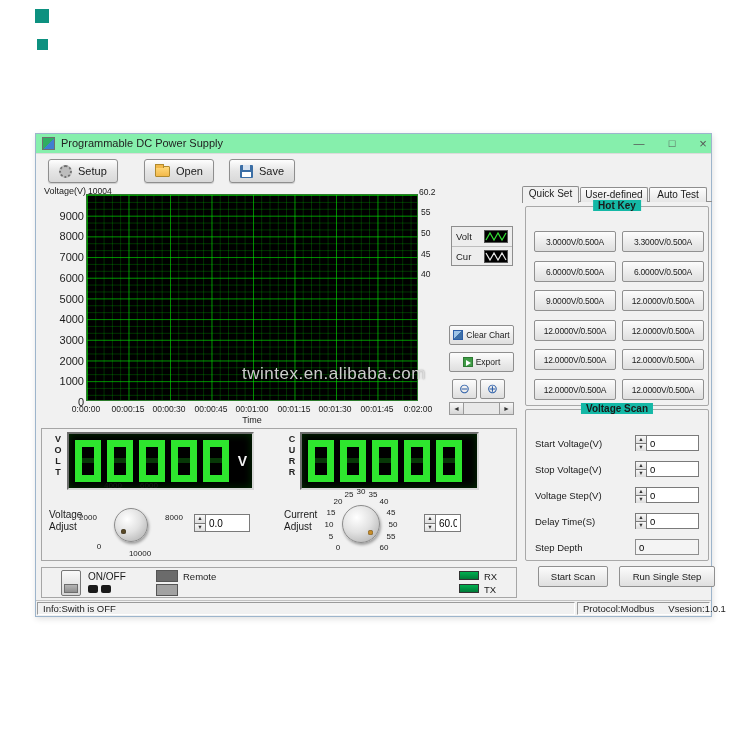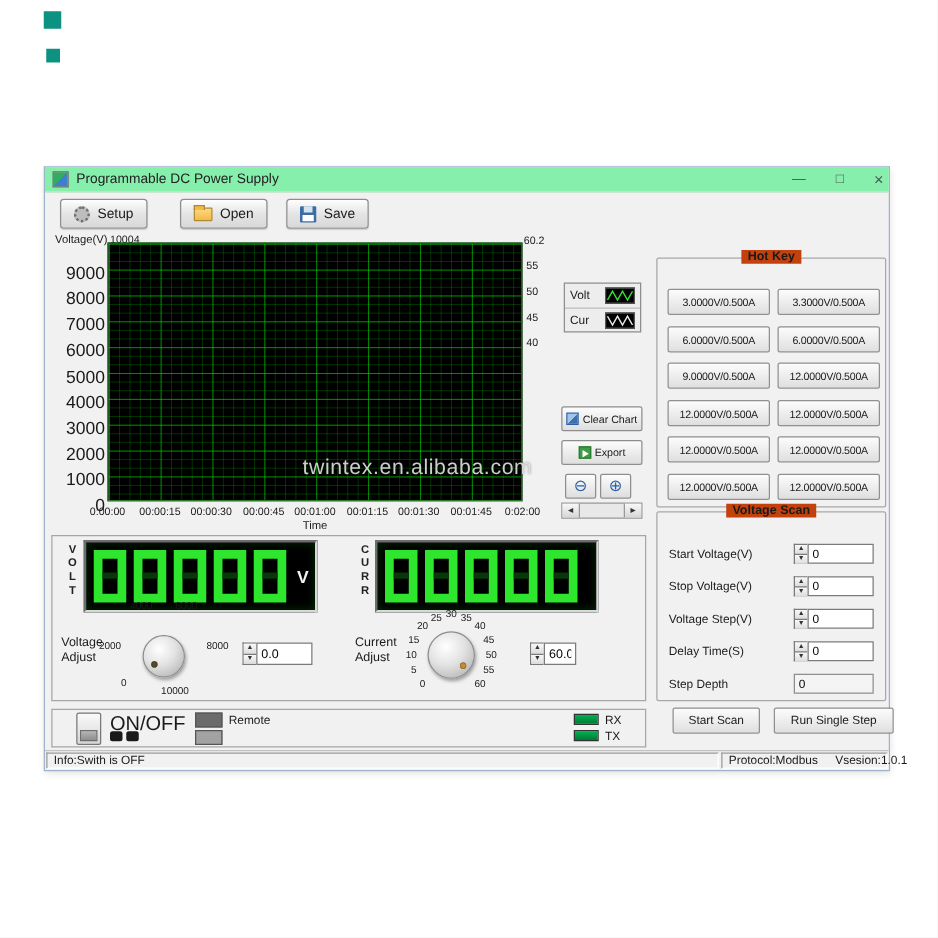--- a/index.html
+++ b/index.html
@@ -36,21 +36,21 @@
   .gear-ico { width: 13px; height: 13px; border-radius: 50%; border: 2px dotted #6f6f6f; background: #bdbdbd; }
   .folder-ico { width: 15px; height: 11px; background: linear-gradient(#ffd97a, #f2b94b); border: 1px solid #b08a2e; border-radius: 1px; position: relative; }
   .folder-ico::before { content: ""; position: absolute; top: -3px; left: -1px; width: 7px; height: 3px; background: #f2b94b; border: 1px solid #b08a2e; border-bottom: none; }
   .save-ico { width: 13px; height: 13px; background: #3b6ea5; border-radius: 1px; position: relative; }
   .save-ico::before { content: ""; position: absolute; left: 3px; top: 0; width: 7px; height: 5px; background: #d7e2ef; }
   .save-ico::after  { content: ""; position: absolute; left: 2px; bottom: 1px; width: 9px; height: 5px; background: #ffffff; }
 
   
   .y-label { position: absolute; left: 8px; top: 52px; font-size: 9px; }
   .ytick0  { position: absolute; left: 52px; top: 52px; font-size: 8.5px; }
-  .ytick   { position: absolute; left: 2px; width: 46px; text-align: right; font-size: 14px; }
+  .ytick   { position: absolute; left: 2px; width: 46px; text-align: right; font-size: 11px; }
   .y2tick  { position: absolute; left: 385px; font-size: 8.5px; }
   .xtick   { position: absolute; top: 270px; transform: translateX(-50%); font-size: 8.5px; white-space: nowrap; }
   .time-label { position: absolute; left: 216px; top: 281px; transform: translateX(-50%); font-size: 9px; }
   .plot {
     position: absolute; left: 50px; top: 60px; width: 332px; height: 207px;
     background-color: #000;
     background-image:
       linear-gradient(rgba(0,230,0,.50) 1px, transparent 1px),
       linear-gradient(90deg, rgba(0,230,0,.50) 1px, transparent 1px),
       linear-gradient(rgba(0,200,0,.26) 1px, transparent 1px),
@@ -129,21 +129,21 @@
          background: linear-gradient(var(--led_green, #00b050), #007a38); }
 
   
   .tabstrip { position: absolute; left: 486px; top: 52px; width: 190px; height: 16px; border-bottom: 1px solid #8e8e8e; }
   .tab { position: absolute; top: 1px; height: 15px; border: 1px solid #8e8e8e; border-bottom: none;
          background: linear-gradient(#fdfdfd, #e6e6e6); font-size: 10px; text-align: center; padding-top: 1px;
          border-radius: 2px 2px 0 0; }
   .tab.active { top: 0; height: 17px; background: #f1f1f1; z-index: 2; }
 
   .group { position: absolute; left: 489px; width: 184px; border: 1px solid #a8a8a8; border-radius: 2px; }
-  .group-title { position: absolute; top: -7px; left: 50%; transform: translateX(-50%); background: #c2410c;
+  .group-title { position: absolute; top: -7px; left: 50%; transform: translateX(-50%); background: #14b8a6;
                  padding: 0 5px; font-size: 10px; font-weight: bold; white-space: nowrap; }
   .hk { position: absolute; width: 82px; height: 21px; background: linear-gradient(#fcfcfc, #dfdfdf);
         border: 1px solid #909090; border-radius: 2px; font-size: 8.5px; display: flex; align-items: center;
         justify-content: center; letter-spacing: -.2px; }
   .scan-row { position: absolute; left: 9px; width: 164px; height: 18px; display: flex; align-items: center; font-size: 9.5px; }
   .scan-label { flex: 1; }
   .actbtn { position: absolute; top: 432px; height: 21px; background: linear-gradient(#fcfcfc, #dfdfdf);
             border: 1px solid #909090; border-radius: 2px; font-size: 9.5px; display: flex; align-items: center; justify-content: center; }
 
   
@@ -322,32 +322,37 @@
   <div class="numctl" style="left:388px;top:380px;width:37px">
     <span class="arrows">
       <span class="arr">▲</span>
       <span class="arr">▼</span>
     </span>
     <input class="field" value="60.000" style="">
   </div>
 
   <div class="panel-box switch-box"></div>
   <div class="toggle"></div>
-  <span class="small-label" style="left:52px;top:437px;font-size:16px">ON/OFF</span>
+  <span class="small-label" style="left:52px;top:437px;font-size:10px">ON/OFF</span>
   <span class="sw-ico" style="left:52px;top:451px"></span>
   <span class="sw-ico" style="left:65px;top:451px"></span>
   <span class="ind-sq dark" style="left:120px;top:436px"></span>
   <span class="ind-sq light" style="left:120px;top:450px"></span>
   <span class="small-label" style="left:147px;top:437px">Remote</span>
   <span class="small-label" style="left:147px;top:473px">Local</span>
   <span class="led" style="left:423px;top:437px"></span>
   <span class="small-label" style="left:448px;top:437px">RX</span>
   <span class="led" style="left:423px;top:450px"></span>
   <span class="small-label" style="left:448px;top:450px">TX</span>
 
+  <div class="tabstrip">
+    <div class="tab active" style="left:0;width:57px">Quick Set</div>
+    <div class="tab" style="left:58px;width:68px">User-defined</div>
+    <div class="tab" style="left:127px;width:58px">Auto Test</div>
+  </div>
 
   <div class="group" style="top:72px;height:200px">
     <span class="group-title">Hot Key</span>
     <div class="hk" style="left:8px;top:24px">3.0000V/0.500A</div>
     <div class="hk" style="left:96px;top:24px">3.3000V/0.500A</div>
     <div class="hk" style="left:8px;top:54px">6.0000V/0.500A</div>
     <div class="hk" style="left:96px;top:54px">6.0000V/0.500A</div>
     <div class="hk" style="left:8px;top:83px">9.0000V/0.500A</div>
     <div class="hk" style="left:96px;top:83px">12.0000V/0.500A</div>
     <div class="hk" style="left:8px;top:113px">12.0000V/0.500A</div>

